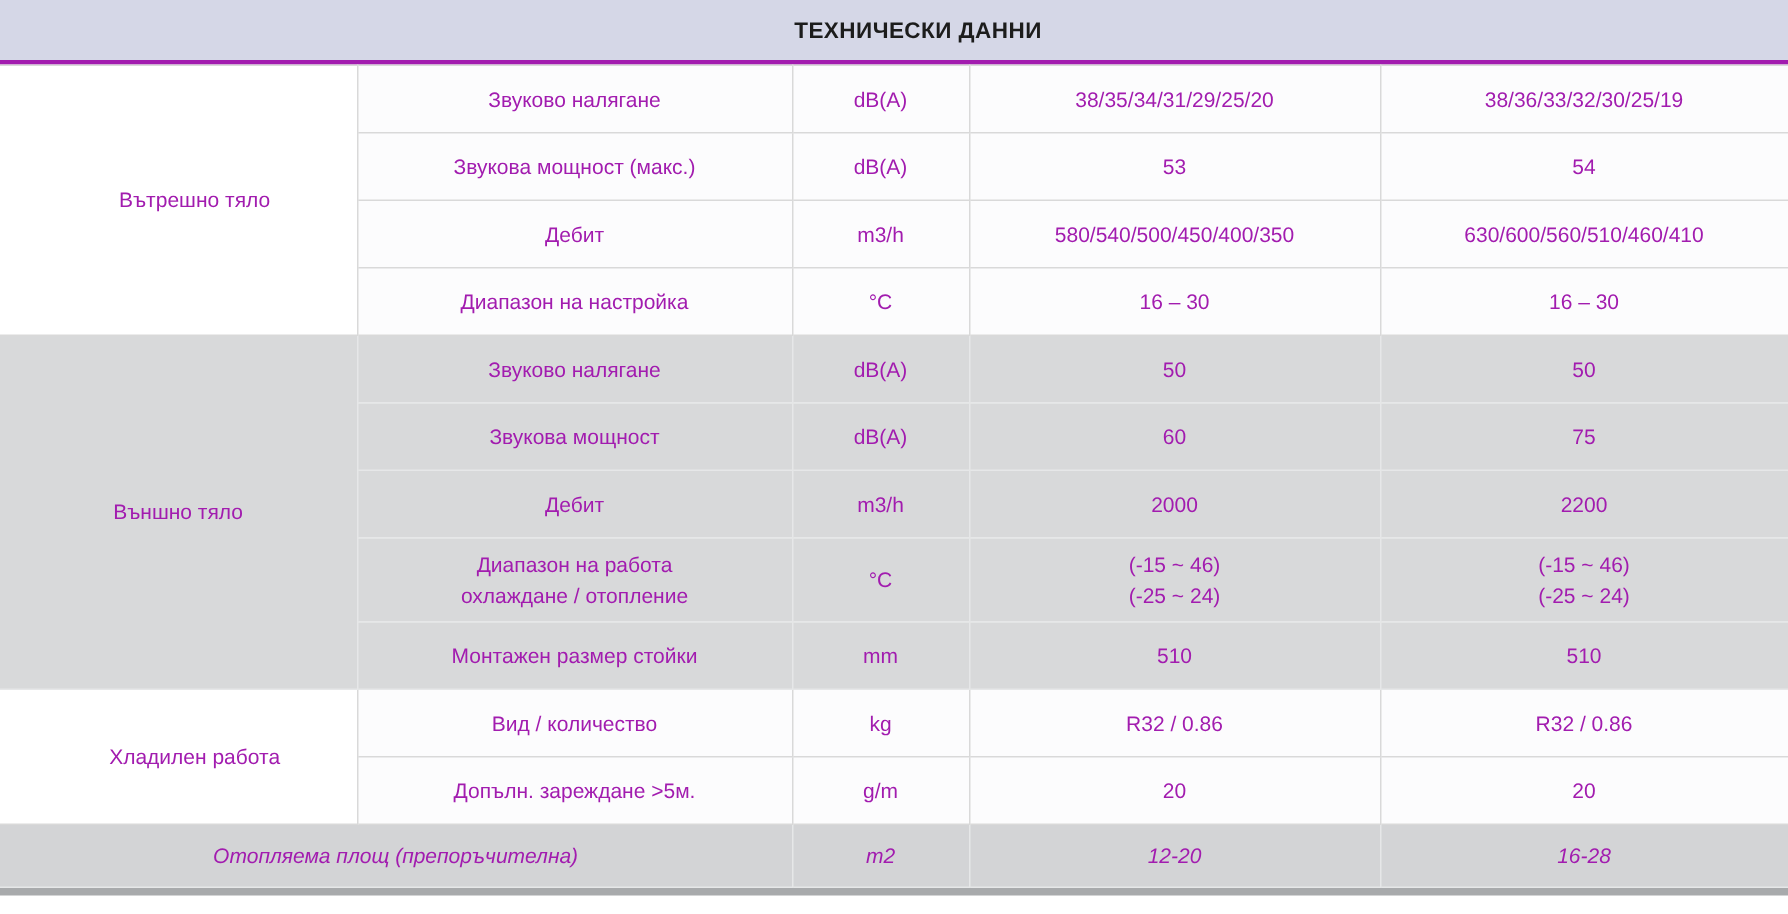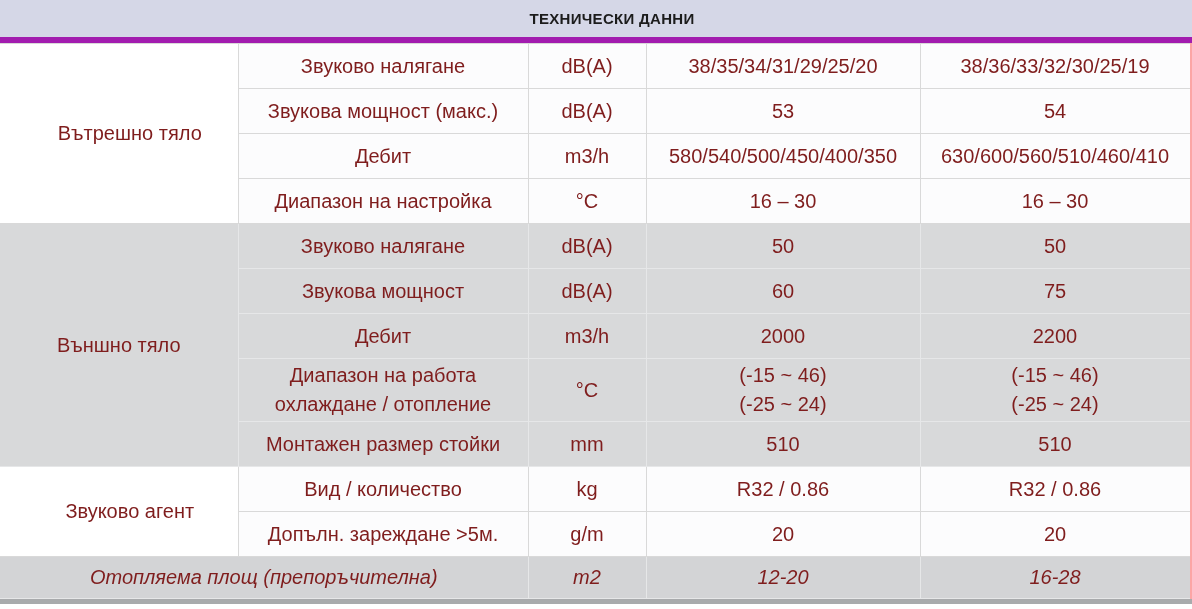--- a/index.html
+++ b/index.html
@@ -13,41 +13,41 @@
     height: 609px;
     overflow: hidden;
     position: relative;
     background: #ffffff;
   }
   .table-title {
     width: 1192px;
     height: 43px;
     box-sizing: border-box;
     background: #d5d7e7;
-    border-bottom: 6px solid #a21caf;
+    border-bottom: 3px solid #a21caf;
     display: flex;
     align-items: center;
     justify-content: center;
     font-size: 15px;
     font-weight: bold;
     color: #1c1c1c;
     letter-spacing: 0.3px;
     padding-left: 32px;
   }
   table.spec {
     border-collapse: collapse;
     table-layout: fixed;
     width: 1192px;
   }
   table.spec td {
     box-sizing: border-box;
     text-align: center;
     vertical-align: middle;
-    font-size: 20px;
-    color: #7f1d1d;
+    font-size: 14px;
+    color: #a21caf;
     padding: 2px 6px;
     line-height: 1.45;
   }
   
   tr.sec-white td {
     background: #fcfcfd;
     border: 1px solid #d9d9d9;
   }
   tr.sec-white td.group {
     background: #ffffff;
@@ -64,21 +64,21 @@
     border: 1px solid #e6e7e8;
     border-top: 1px solid #d9d9d9;
     font-style: italic;
   }
   
   tr.h45 { height: 45px; }
   tr.h69 { height: 56px; }
   tr.h42 { height: 42px; }
   
   table.spec td:first-child { border-left: none; }
-  table.spec td:last-child { border-right: 5px solid #fca5a5; }
+  table.spec td:last-child { border-right: 1px solid #fca5a5; }
   .two-line span { display: block; }
   .bottom-strip {
     width: 1192px;
     height: 5px;
     background: #a8aaac;
   }
 </style>
 </head>
 <body>
 
@@ -157,21 +157,21 @@
         </td>
       </tr>
       <tr class="sec-gray h45">
         <td>Монтажен размер стойки</td>
         <td>mm</td>
         <td>510</td>
         <td>510</td>
       </tr>
 
       <tr class="sec-white h45">
-        <td class="group" rowspan="2">Звуково агент</td>
+        <td class="group" rowspan="2">Хладилен работа</td>
         <td>Вид / количество</td>
         <td>kg</td>
         <td>R32 / 0.86</td>
         <td>R32 / 0.86</td>
       </tr>
       <tr class="sec-white h45">
         <td>Допълн. зареждане &gt;5м.</td>
         <td>g/m</td>
         <td>20</td>
         <td>20</td>

